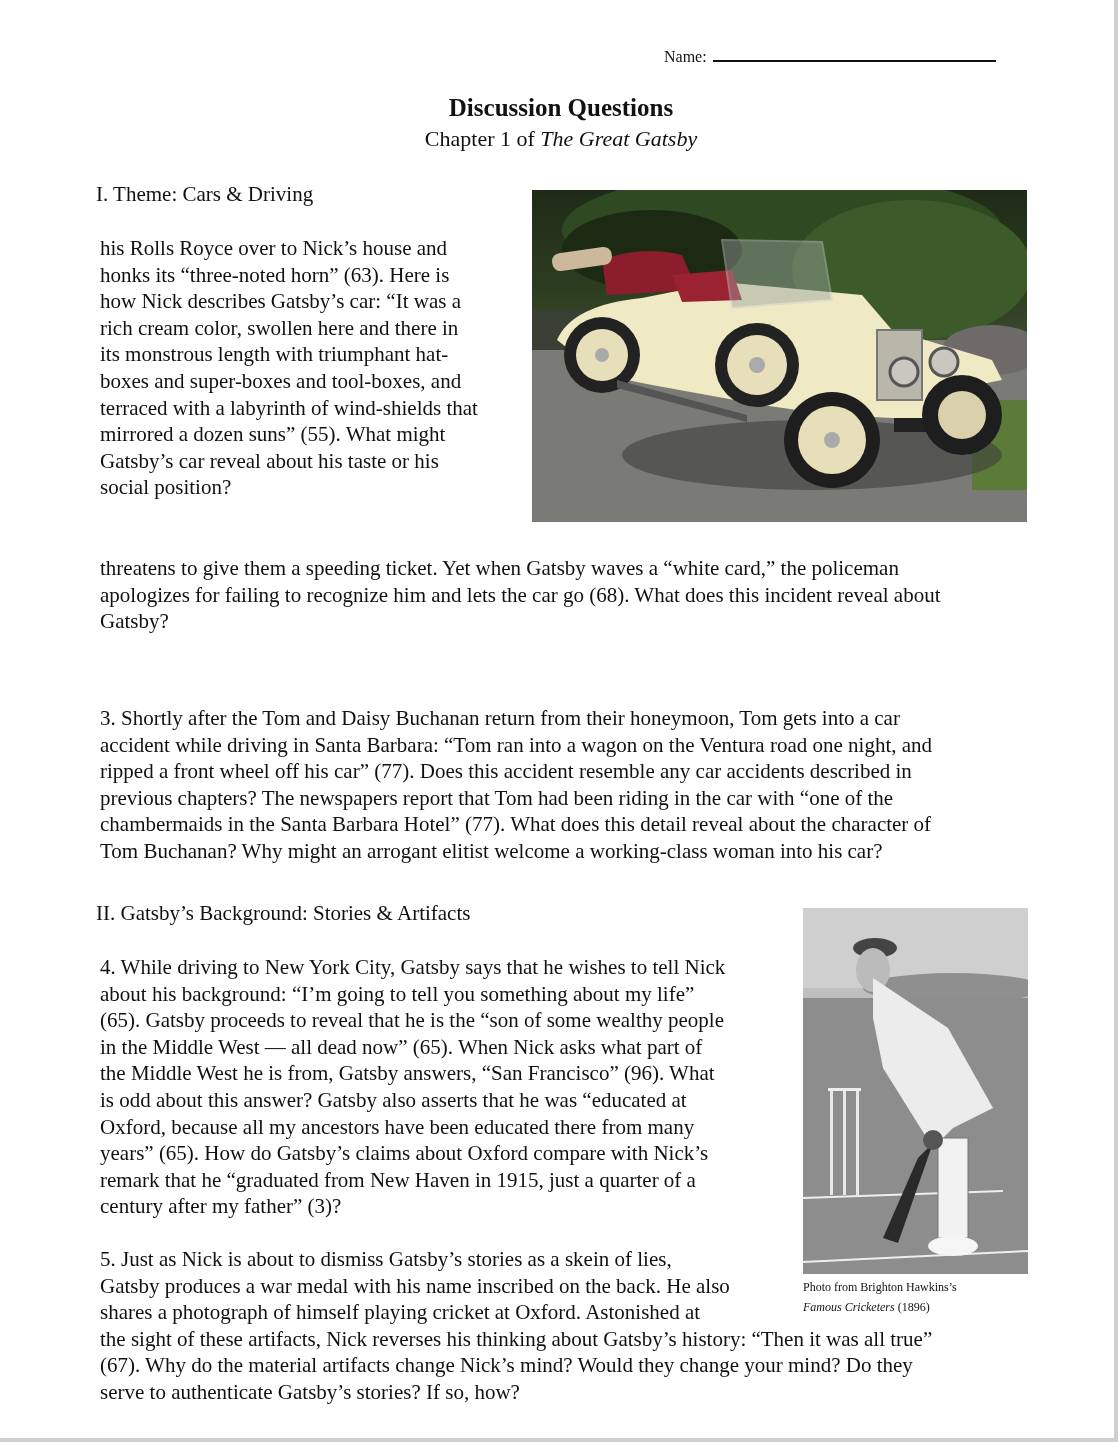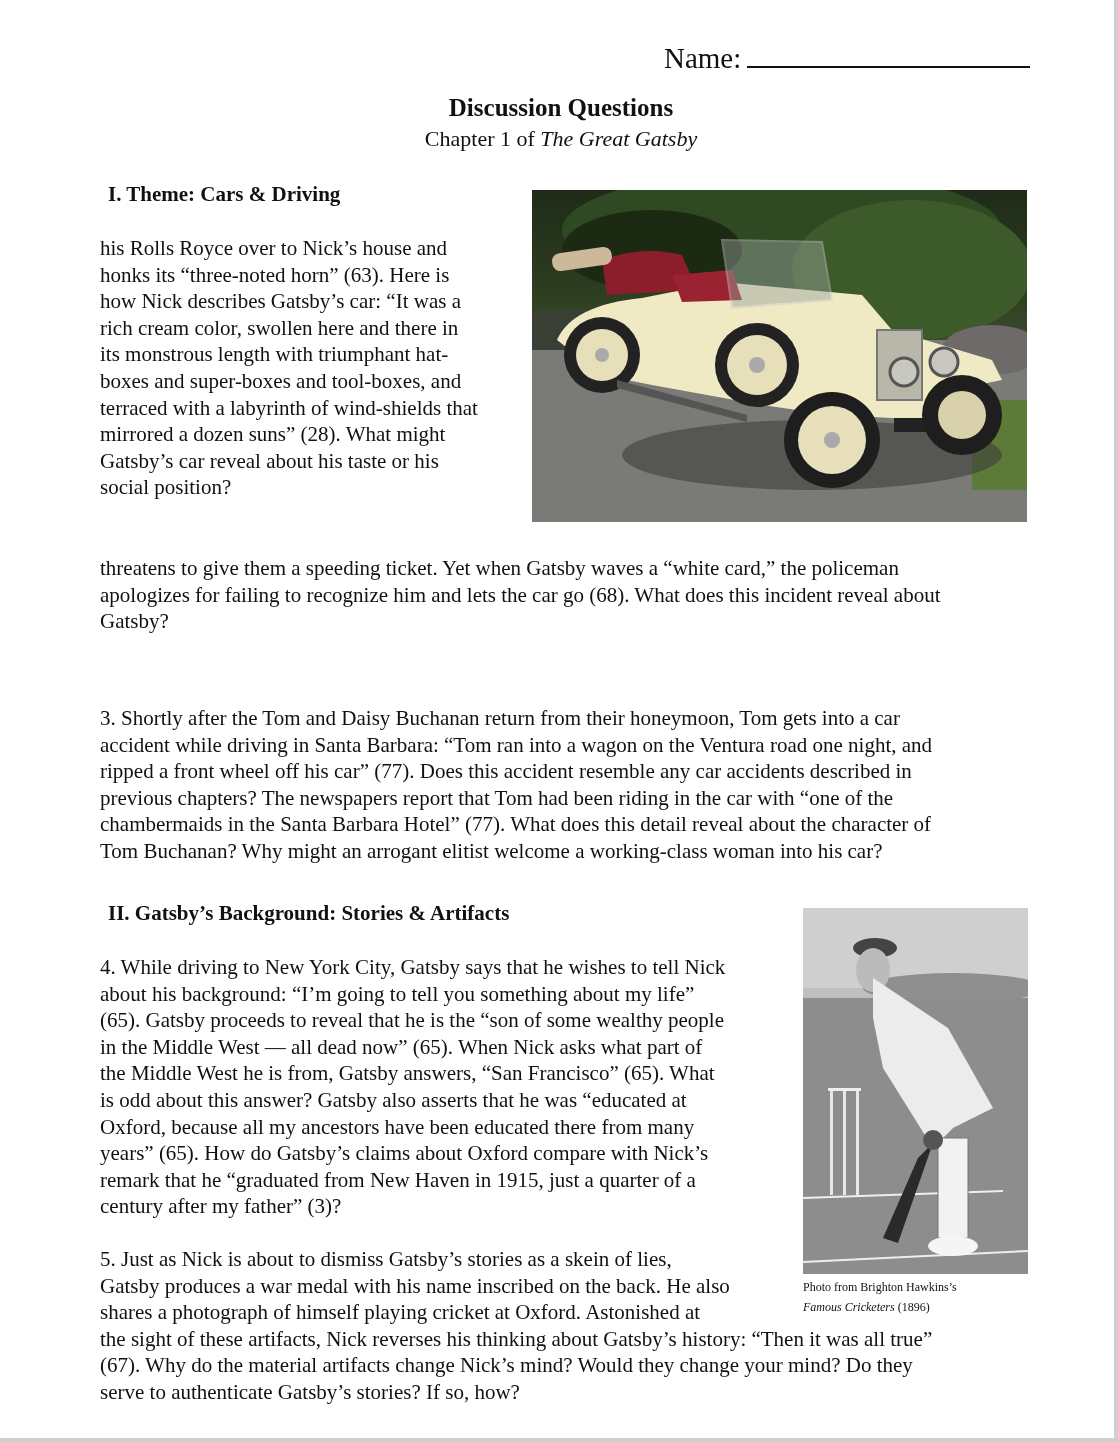--- a/index.html
+++ b/index.html
@@ -3,37 +3,37 @@
   <meta charset="utf-8">
   <style>
     html, body { margin: 0; padding: 0; background: #ffffff; }
     body { width: 1118px; height: 1442px; position: relative; overflow: hidden; }
     .page {
       position: absolute; left: 0; top: 0; width: 1114px; height: 1438px;
       background: #ffffff; border-right: 4px solid #cfcfcf; border-bottom: 4px solid #cfcfcf;
       font-family: "Liberation Serif", "DejaVu Serif", serif; color: #111;
     }
     .name-line {
-      position: absolute; left: 664px; top: 42px; font-size: 29px; white-space: nowrap;
+      position: absolute; left: 664px; top: 42px; font-size: 16px; white-space: nowrap;
     }
     .name-line .blank {
       display: inline-block; width: 283px; border-bottom: 2px solid #111; height: 18px;
       margin-left: 6px; vertical-align: baseline;
     }
     .title {
       position: absolute; left: 0; width: 1114px; top: 94px; text-align: center;
       font-size: 25px; font-weight: bold; padding-left: 4px;
     }
     .subtitle {
       position: absolute; left: 0; width: 1114px; top: 126px; text-align: center;
       font-size: 22px; padding-left: 4px;
     }
     .subtitle i { font-style: italic; }
     .heading {
-      position: absolute; left: 108px; font-size: 21px; font-weight: bold; white-space: nowrap;
+      position: absolute; left: 96px; font-size: 21px; font-weight: normal; white-space: nowrap;
     }
     .para {
       position: absolute; left: 100px; font-size: 21px; line-height: 26.6px;
     }
     .para p { margin: 0; }
     .car-photo {
       position: absolute; left: 532px; top: 190px; width: 495px; height: 332px; overflow: hidden;
       background: linear-gradient(180deg, #1f2b18 0%, #2c3d20 30%, #3b4a2c 45%, #6f7068 60%, #8b8b86 100%);
     }
     .cricket-photo {
@@ -63,21 +63,21 @@
   <div class="heading" style="top:182px;">I. Theme: Cars &amp; Driving</div>
 
   <div class="para" style="top:235px; width:420px;">
     <p>his Rolls Royce over to Nick’s house and</p>
     <p>honks its “three-noted horn” (63). Here is</p>
     <p>how Nick describes Gatsby’s car: “It was a</p>
     <p>rich cream color, swollen here and there in</p>
     <p>its monstrous length with triumphant hat-</p>
     <p>boxes and super-boxes and tool-boxes, and</p>
     <p>terraced with a labyrinth of wind-shields that</p>
-    <p>mirrored a dozen suns” (28). What might</p>
+    <p>mirrored a dozen suns” (55). What might</p>
     <p>Gatsby’s car reveal about his taste or his</p>
     <p>social position?</p>
   </div>
 
   <div class="car-photo" title="Cream-colored vintage Rolls Royce touring car with red leather seats">
     <svg width="495" height="332" viewBox="0 0 495 332">
 
       <ellipse cx="250" cy="40" rx="220" ry="60" fill="#2f4a22"></ellipse>
       <ellipse cx="380" cy="80" rx="120" ry="70" fill="#3d5a2a"></ellipse>
       <ellipse cx="120" cy="60" rx="90" ry="40" fill="#1c2a14"></ellipse>
@@ -137,21 +137,21 @@
     <p>Tom Buchanan? Why might an arrogant elitist welcome a working-class woman into his car?</p>
   </div>
 
   <div class="heading" style="top:901px;">II. Gatsby’s Background: Stories &amp; Artifacts</div>
 
   <div class="para" style="top:954px; width:700px;">
     <p>4. While driving to New York City, Gatsby says that he wishes to tell Nick</p>
     <p>about his background: “I’m going to tell you something about my life”</p>
     <p>(65). Gatsby proceeds to reveal that he is the “son of some wealthy people</p>
     <p>in the Middle West — all dead now” (65). When Nick asks what part of</p>
-    <p>the Middle West he is from, Gatsby answers, “San Francisco” (65). What</p>
+    <p>the Middle West he is from, Gatsby answers, “San Francisco” (96). What</p>
     <p>is odd about this answer? Gatsby also asserts that he was “educated at</p>
     <p>Oxford, because all my ancestors have been educated there from many</p>
     <p>years” (65). How do Gatsby’s claims about Oxford compare with Nick’s</p>
     <p>remark that he “graduated from New Haven in 1915, just a quarter of a</p>
     <p>century after my father” (3)?</p>
   </div>
 
   <div class="cricket-photo" title="Black and white photo of a cricketer batting in front of wickets">
     <svg width="225" height="366" viewBox="0 0 225 366">
       <rect x="0" y="0" width="225" height="80" fill="#cfcfcf"></rect>

